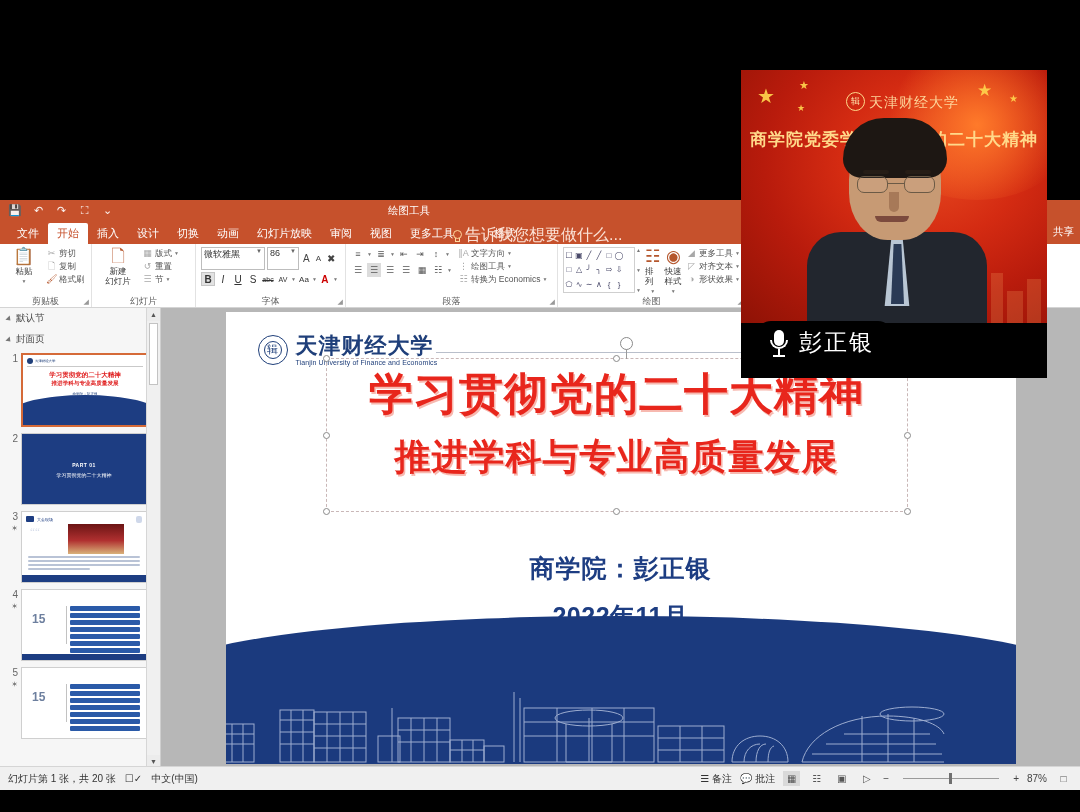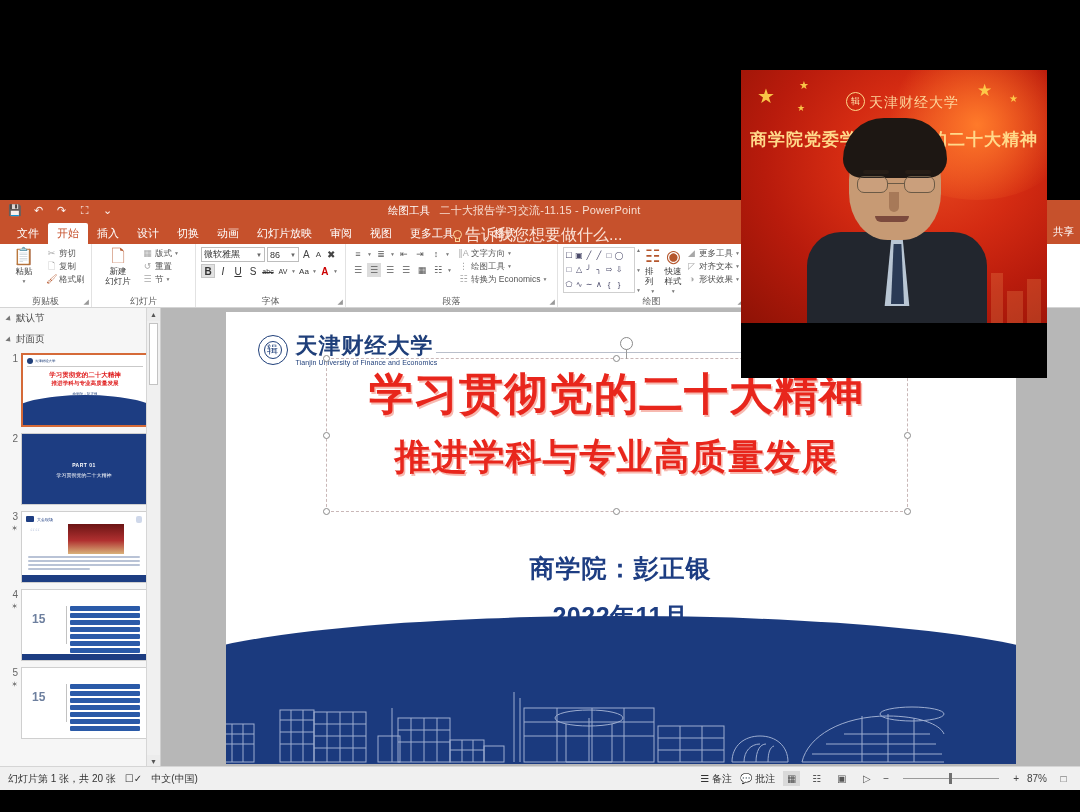--- a/index.html
+++ b/index.html
@@ -37,21 +37,21 @@
 
   .bigbtn{display:flex;flex-direction:column;align-items:center;width:38px;font-size:8.5px;color:#3a3a3a;line-height:10px;}
   .bigbtn .gl{font-size:17px;line-height:19px;color:#b5562c;}
   .smalls{display:flex;flex-direction:column;gap:1px;}
   .smallbtn{display:flex;align-items:center;gap:2px;font-size:8.5px;color:#555;line-height:12px;white-space:nowrap;}
   .smallbtn .gl{font-size:9px;color:#a8a8a8;width:11px;text-align:center;}
   .smallbtn.on .gl{color:#b5562c;}
 
   
   .fontrow{display:flex;align-items:center;gap:2px;margin-bottom:2px;}
-  .fbox{height:15px;border:1px solid #bdbdbd;background:#fff;font-size:9px;color:#333;display:flex;align-items:center;padding:0 2px;box-sizing:border-box;}
+  .fbox{height:23px;border:1px solid #bdbdbd;background:#fff;font-size:9px;color:#333;display:flex;padding:0 2px;box-sizing:border-box;}
   .fbox .cv{flex:1;overflow:hidden;white-space:nowrap;}
   .fbox .ar{font-size:6px;color:#666;padding-left:2px;}
   .fname{width:64px;}
   .fsize{width:32px;}
   .ficon{font-size:10px;color:#444;padding:0 2px;line-height:15px;}
   .fmtrow{display:flex;align-items:center;gap:1px;}
   .fbtn{width:14px;height:14px;font-size:10px;display:flex;align-items:center;justify-content:center;color:#333;}
   .fbtn.sel{background:#e2e2e2;border:1px solid #c5c5c5;box-sizing:border-box;}
   .fbtn.red{color:#c00;font-weight:bold;}
 
@@ -190,21 +190,20 @@
   <div class="ppt">
 
     <div class="titlebar">
       <div class="qat">
         <div class="qi">💾</div>
         <div class="qi">↶</div>
         <div class="qi">↷</div>
         <div class="qi">⛶</div>
         <div class="qi">⌄</div>
       </div>
-      <div class="doctitle">二十大报告学习交流-11.15 - PowerPoint</div>
       <div class="ctxtab">绘图工具</div>
     </div>
 
     <div class="tabrow">
       <div class="tabs">
         <div class="tab">文件</div>
         <div class="tab active">开始</div>
         <div class="tab">插入</div>
         <div class="tab">设计</div>
         <div class="tab">切换</div>
@@ -698,15 +697,24 @@
         <div class="brow" style="left:92px;top:52px"></div>
         <div class="nose"></div>
         <div class="glasses">
           <span class="lens l1"></span>
             <span class="brg"></span>
             <span class="lens l2"></span>
         </div>
         <div class="mouth"></div>
       </div>
     </div>
+    <div class="vidname">
+      <span class="micicon">
+        <span class="cap"></span>
+          <span class="arc"></span>
+          <span class="stem"></span>
+          <span class="base"></span>
+      </span>
+      <span class="nm">彭正银</span>
+    </div>
   </div>
 
 </div>
 
 </body></html>

